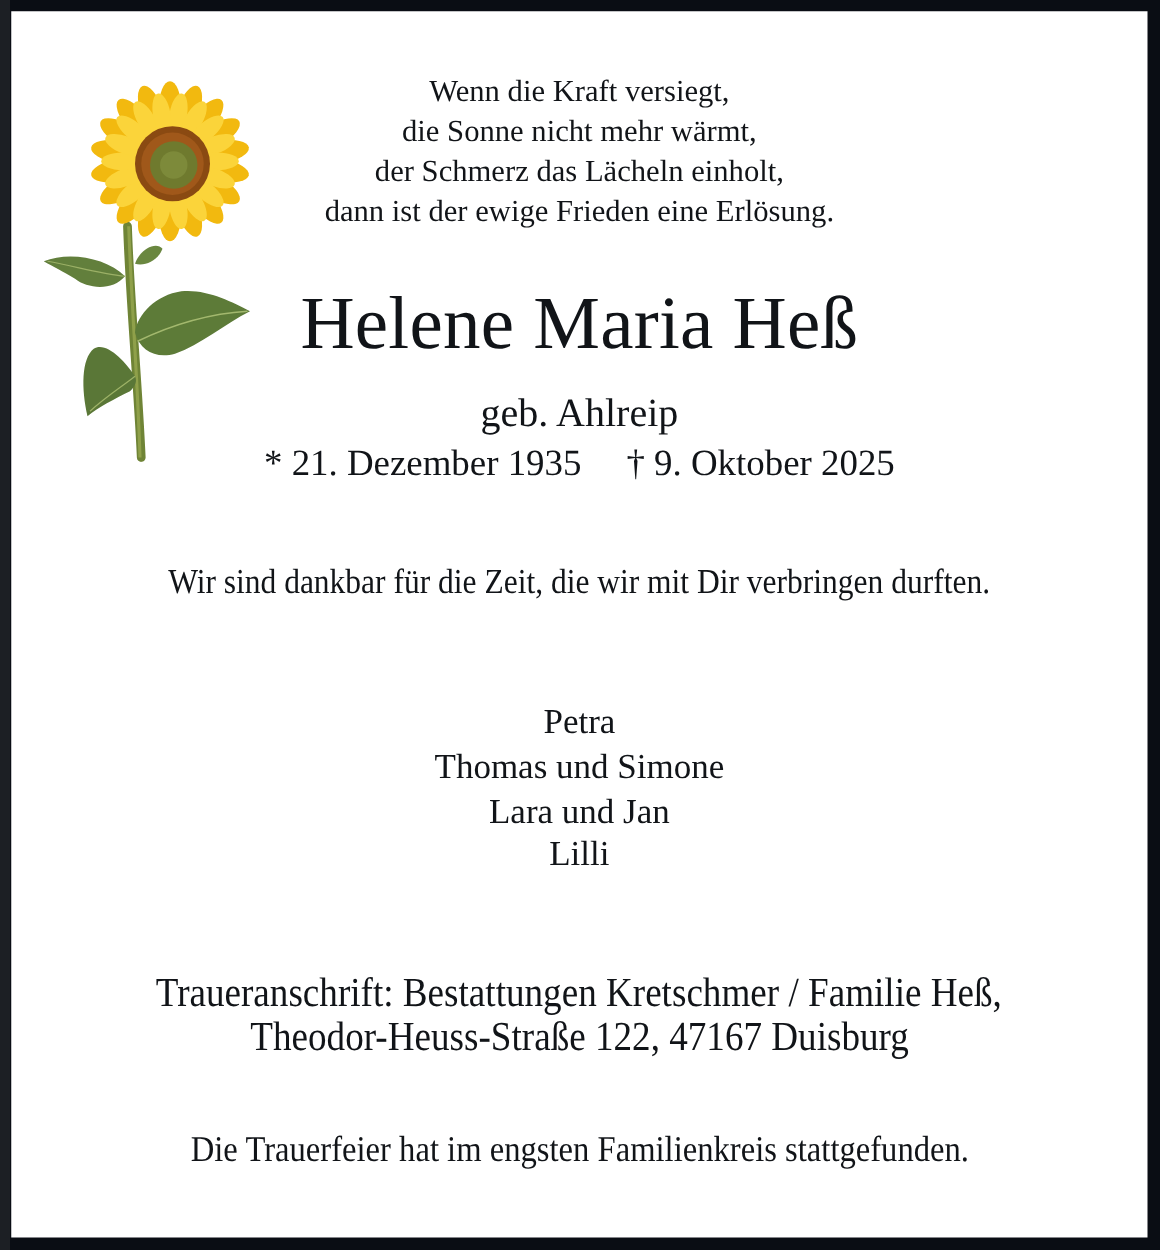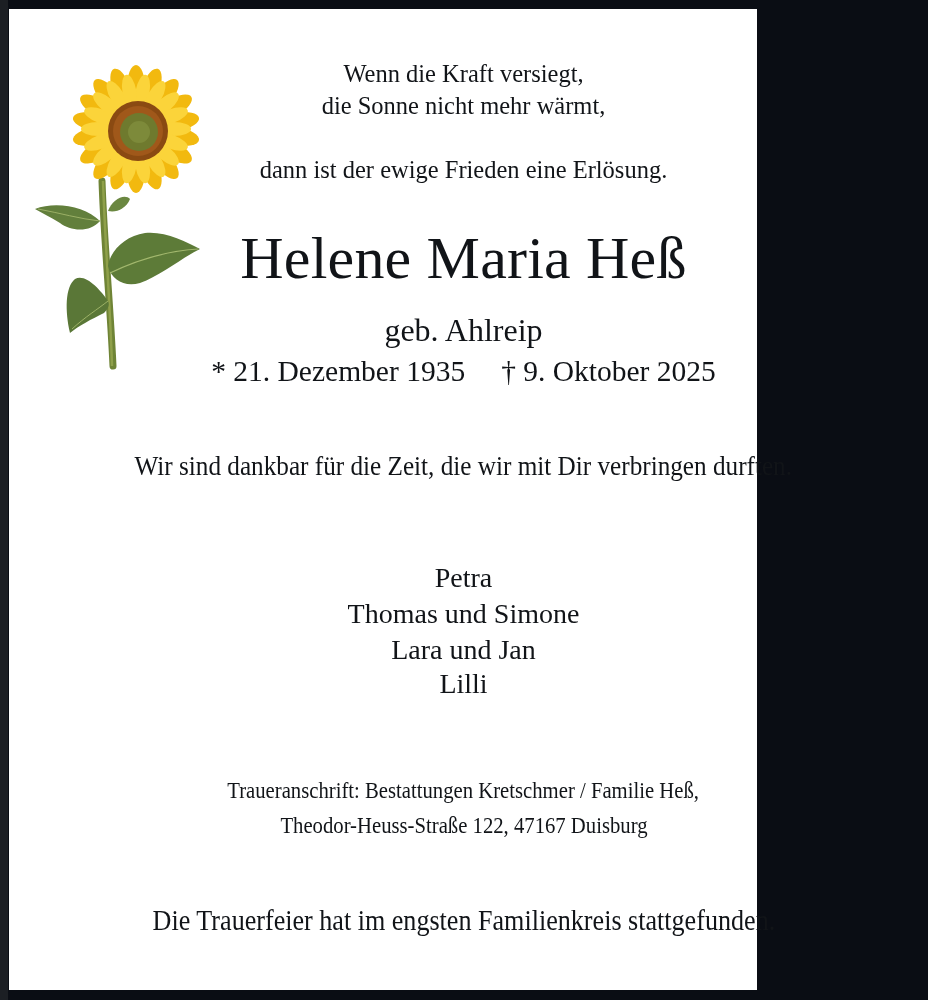--- a/index.html
+++ b/index.html
@@ -5,37 +5,37 @@
   html, body { margin: 0; padding: 0; }
   body {
     width: 928px; height: 1000px; overflow: hidden;
     background: #0a0d14;
     font-family: "Liberation Serif", "DejaVu Serif", serif;
     color: #111418;
     position: relative;
   }
   .frame-left { position: absolute; left: 0; top: 0; width: 8px; height: 1000px; background: #1c1f24; }
   .page {
-    position: absolute; left: 9px; top: 9px; width: 748px; height: 981px;
+    position: absolute; left: 9px; top: 9px; width: 909px; height: 981px;
     background: #ffffff;
   }
   .line {
     position: absolute; left: 0; width: 909px; text-align: center;
     white-space: nowrap; line-height: 1;
   }
   .cond { display: inline-block; transform-origin: center; }
   .poem { font-size: 24.5px; }
   .name { font-size: 60px; letter-spacing: 0.2px; }
   .maiden { font-size: 32px; }
   .dates { font-size: 29.5px; }
   .dates .gap { display: inline-block; width: 36px; }
   .thanks { font-size: 28px; }
   .thanks .cond { transform: scaleX(0.9); }
   .family { font-size: 28px; }
-  .address { font-size: 23px; }
+  .address { font-size: 33px; }
   .address .cond { transform: scaleX(0.9); }
   .footer { font-size: 29px; }
   .footer .cond { transform: scaleX(0.9); }
   .sunflower { position: absolute; left: 21px; top: 42px; width: 175px; height: 320px; }
 </style>
 </head>
 <body>
 
 <div class="frame-left"></div>
 
@@ -100,20 +100,21 @@
       </g>
       <circle cx="2" cy="2" r="30" fill="#8a4a12"></circle>
       <circle cx="2" cy="2" r="25" fill="#a0581a"></circle>
       <circle cx="3" cy="3" r="19" fill="#6f7a2e"></circle>
       <circle cx="3" cy="3" r="11" fill="#7d8a3a"></circle>
     </g>
   </svg>
 
   <div class="line poem" style="top:53px">Wenn die Kraft versiegt,</div>
   <div class="line poem" style="top:85px">die Sonne nicht mehr wärmt,</div>
+  <div class="line poem" style="top:117px">der Schmerz das Lächeln einholt,</div>
   <div class="line poem" style="top:149px">dann ist der ewige Frieden eine Erlösung.</div>
 
   <div class="line name" style="top:219px">Helene Maria Heß</div>
   <div class="line maiden" style="top:305px">geb. Ahlreip</div>
 
   <div class="line dates" style="top:348px">
     <span>* 21. Dezember 1935</span><span class="gap"></span><span>† 9. Oktober 2025</span>
   </div>
 
   <div class="line thanks" style="top:443px">

